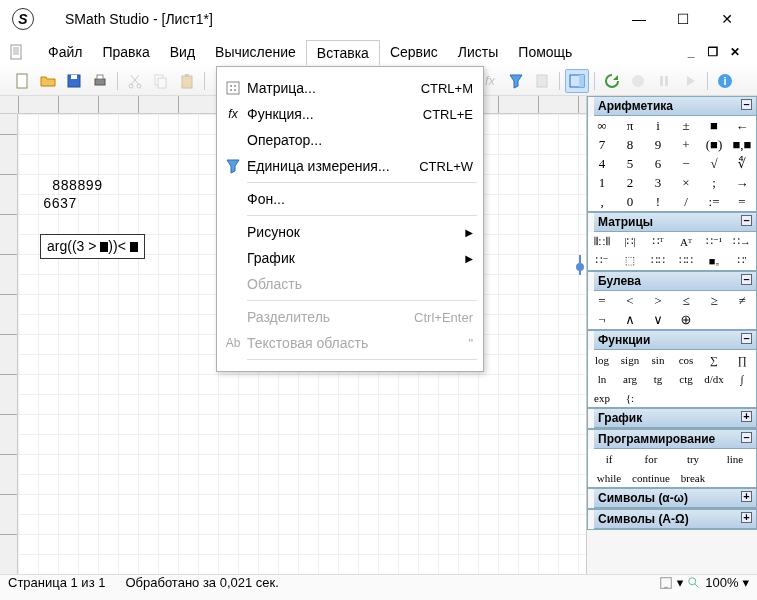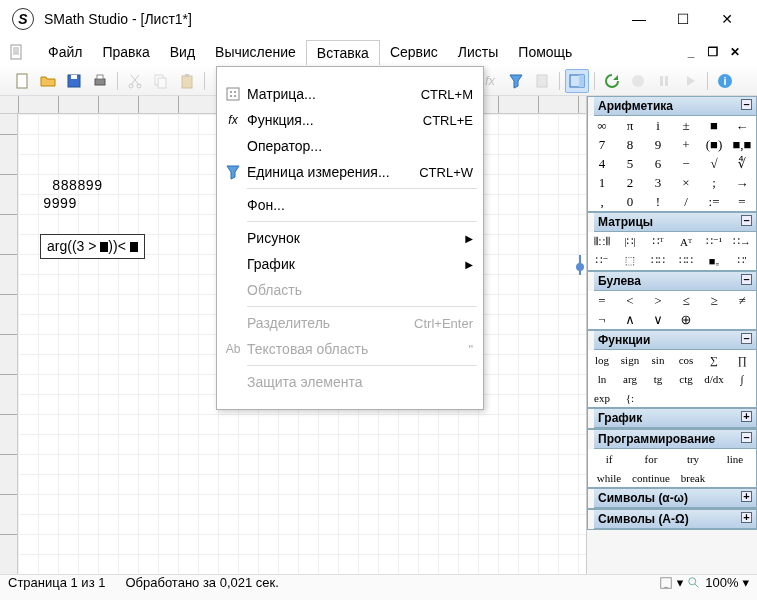--- a/index.html
+++ b/index.html
@@ -1,21 +1,21 @@
 <!DOCTYPE html>
 <html><head>
 <meta charset="utf-8">
 <style>
   * { box-sizing: border-box; margin: 0; padding: 0; font-family: "Segoe UI", Tahoma, sans-serif; }
   body { width: 757px; height: 600px; background: #fff; overflow: hidden; position: relative; font-size: 13px; }
   
   
   .titlebar { height: 38px; display: flex; align-items: center; padding: 0 12px; }
   .titlebar .logo { width: 22px; height: 22px; border: 1.5px solid #333; border-radius: 50%; display: flex; align-items: center; justify-content: center; font-weight: bold; font-size: 14px; margin-right: 10px; font-style: italic; }
-  .titlebar .title { flex: 1; font-size: 14px; }
+  .titlebar .title { flex: 1; font-size: 14px; margin-left: 21px; }
   .winbtns { display: flex; gap: 24px; margin-right: 8px; }
   .winbtn { width: 20px; height: 20px; display: flex; align-items: center; justify-content: center; font-size: 14px; cursor: default; }
   
   
   .menubar { height: 28px; display: flex; align-items: center; padding: 0 8px; }
   .doc-icon { width: 18px; height: 18px; margin-right: 12px; display:inline-flex; align-items:center; justify-content:center;}
   .doc-icon svg { width:16px; height:16px; }
   .menuitem { padding: 4px 10px; cursor: default; font-size: 14px; }
   .menuitem.active { background: #fff; border: 1px solid #ccc; border-bottom: none; }
   .menubar .spacer { flex: 1; }
@@ -45,21 +45,21 @@
   .scroll-h .track{ flex:1; height:14px; border:1px solid #bbb; margin:0 1px; background:#fafafa; position:relative;}
   .scroll-h .thumb{ position:absolute; left:0; width:120px; top:0; bottom:0; background:#dcdcdc;}
   
   .content-text { font-family: "Courier New", monospace; font-size: 14px; color: #000; }
   .ct1 { position: absolute; left: 25px; top: 64px; margin-left: 9px; }
   .ct2 { position: absolute; left: 25px; top: 82px; }
   .formula { position: absolute; left: 22px; top: 120px; border: 1px solid #333; padding: 3px 6px; font-family: "Courier New", monospace; font-size: 14px; background: #fff; }
   .formula .ph { display:inline-block; width:8px; height:10px; background:#000; vertical-align:-1px;}
   
   
-  .dropdown { position: absolute; left: 216px; top: 66px; width: 268px; background: #fff; border: 1px solid #b0b0b0; box-shadow: 2px 2px 6px rgba(0,0,0,0.2); z-index: 100; padding: 14px 0; }
+  .dropdown { position: absolute; left: 216px; top: 66px; width: 268px; background: #fff; border: 1px solid #b0b0b0; box-shadow: 2px 2px 6px rgba(0,0,0,0.2); z-index: 100; padding: 8px 0; }
   .ditem { display: flex; align-items: center; height: 26px; padding: 0 10px 0 2px; cursor: default; }
   .ditem.disabled { color: #aaa; }
   .dicon { width: 28px; text-align: center; display:flex; align-items:center; justify-content:center;}
   .dicon svg{width:16px;height:16px;}
   .dlabel { flex: 1; font-size: 14px; }
   .dshort { font-size: 13px; color: #000000; }
   .ditem.disabled .dshort{color:#aaa;}
   .darrow { width: 12px; text-align: right; font-size: 10px; }
   .dsep { height: 1px; background: #ddd; margin: 3px 6px 3px 30px; }
   
@@ -224,21 +224,21 @@
       </svg>
     </div>
 </div>
 
 <div class="main">
   <div class="canvas-wrap">
     <div class="ruler-h"></div>
     <div class="ruler-left"></div>
     <div class="canvas">
       <div class="content-text ct1">888899</div>
-      <div class="content-text ct2">9999</div>
+      <div class="content-text ct2">6637</div>
       <div class="formula">
         <span>arg</span><span>(</span><span>(3 &gt; </span><span class="ph"></span><span>)</span><span>)</span><span>&lt; </span><span class="ph"></span>
       </div>
     </div>
     <div class="scroll-h">
       <div class="sbox"></div>
       <div class="sbox"></div>
       <div class="track">
           <div class="thumb"></div>
         </div>
@@ -450,24 +450,20 @@
       <div class="dshort">Ctrl+Enter</div>
     </div>
     <div class="ditem disabled">
       <div class="dicon">
         <span style="font-size:12px;color:#aaa">Ab</span>
       </div>
       <div class="dlabel">Текстовая область</div>
       <div class="dshort">"</div>
     </div>
     <div class="dsep"></div>
-    <div class="ditem disabled">
-      <div class="dicon"></div>
-      <div class="dlabel">Защита элемента</div>
-    </div>
   </div>
 
 <div class="statusbar">
   <span class="sp">Страница 1 из 1</span>
   <span class="sp">Обработано за 0,021 сек.</span>
   <span class="flex"></span>
   <div class="zoom">
     <svg viewBox="0 0 16 16">
         <rect x="2" y="2" width="12" height="12" fill="none" stroke="#888"></rect>
         <path d="M6 13h4" stroke="#888"></path>

